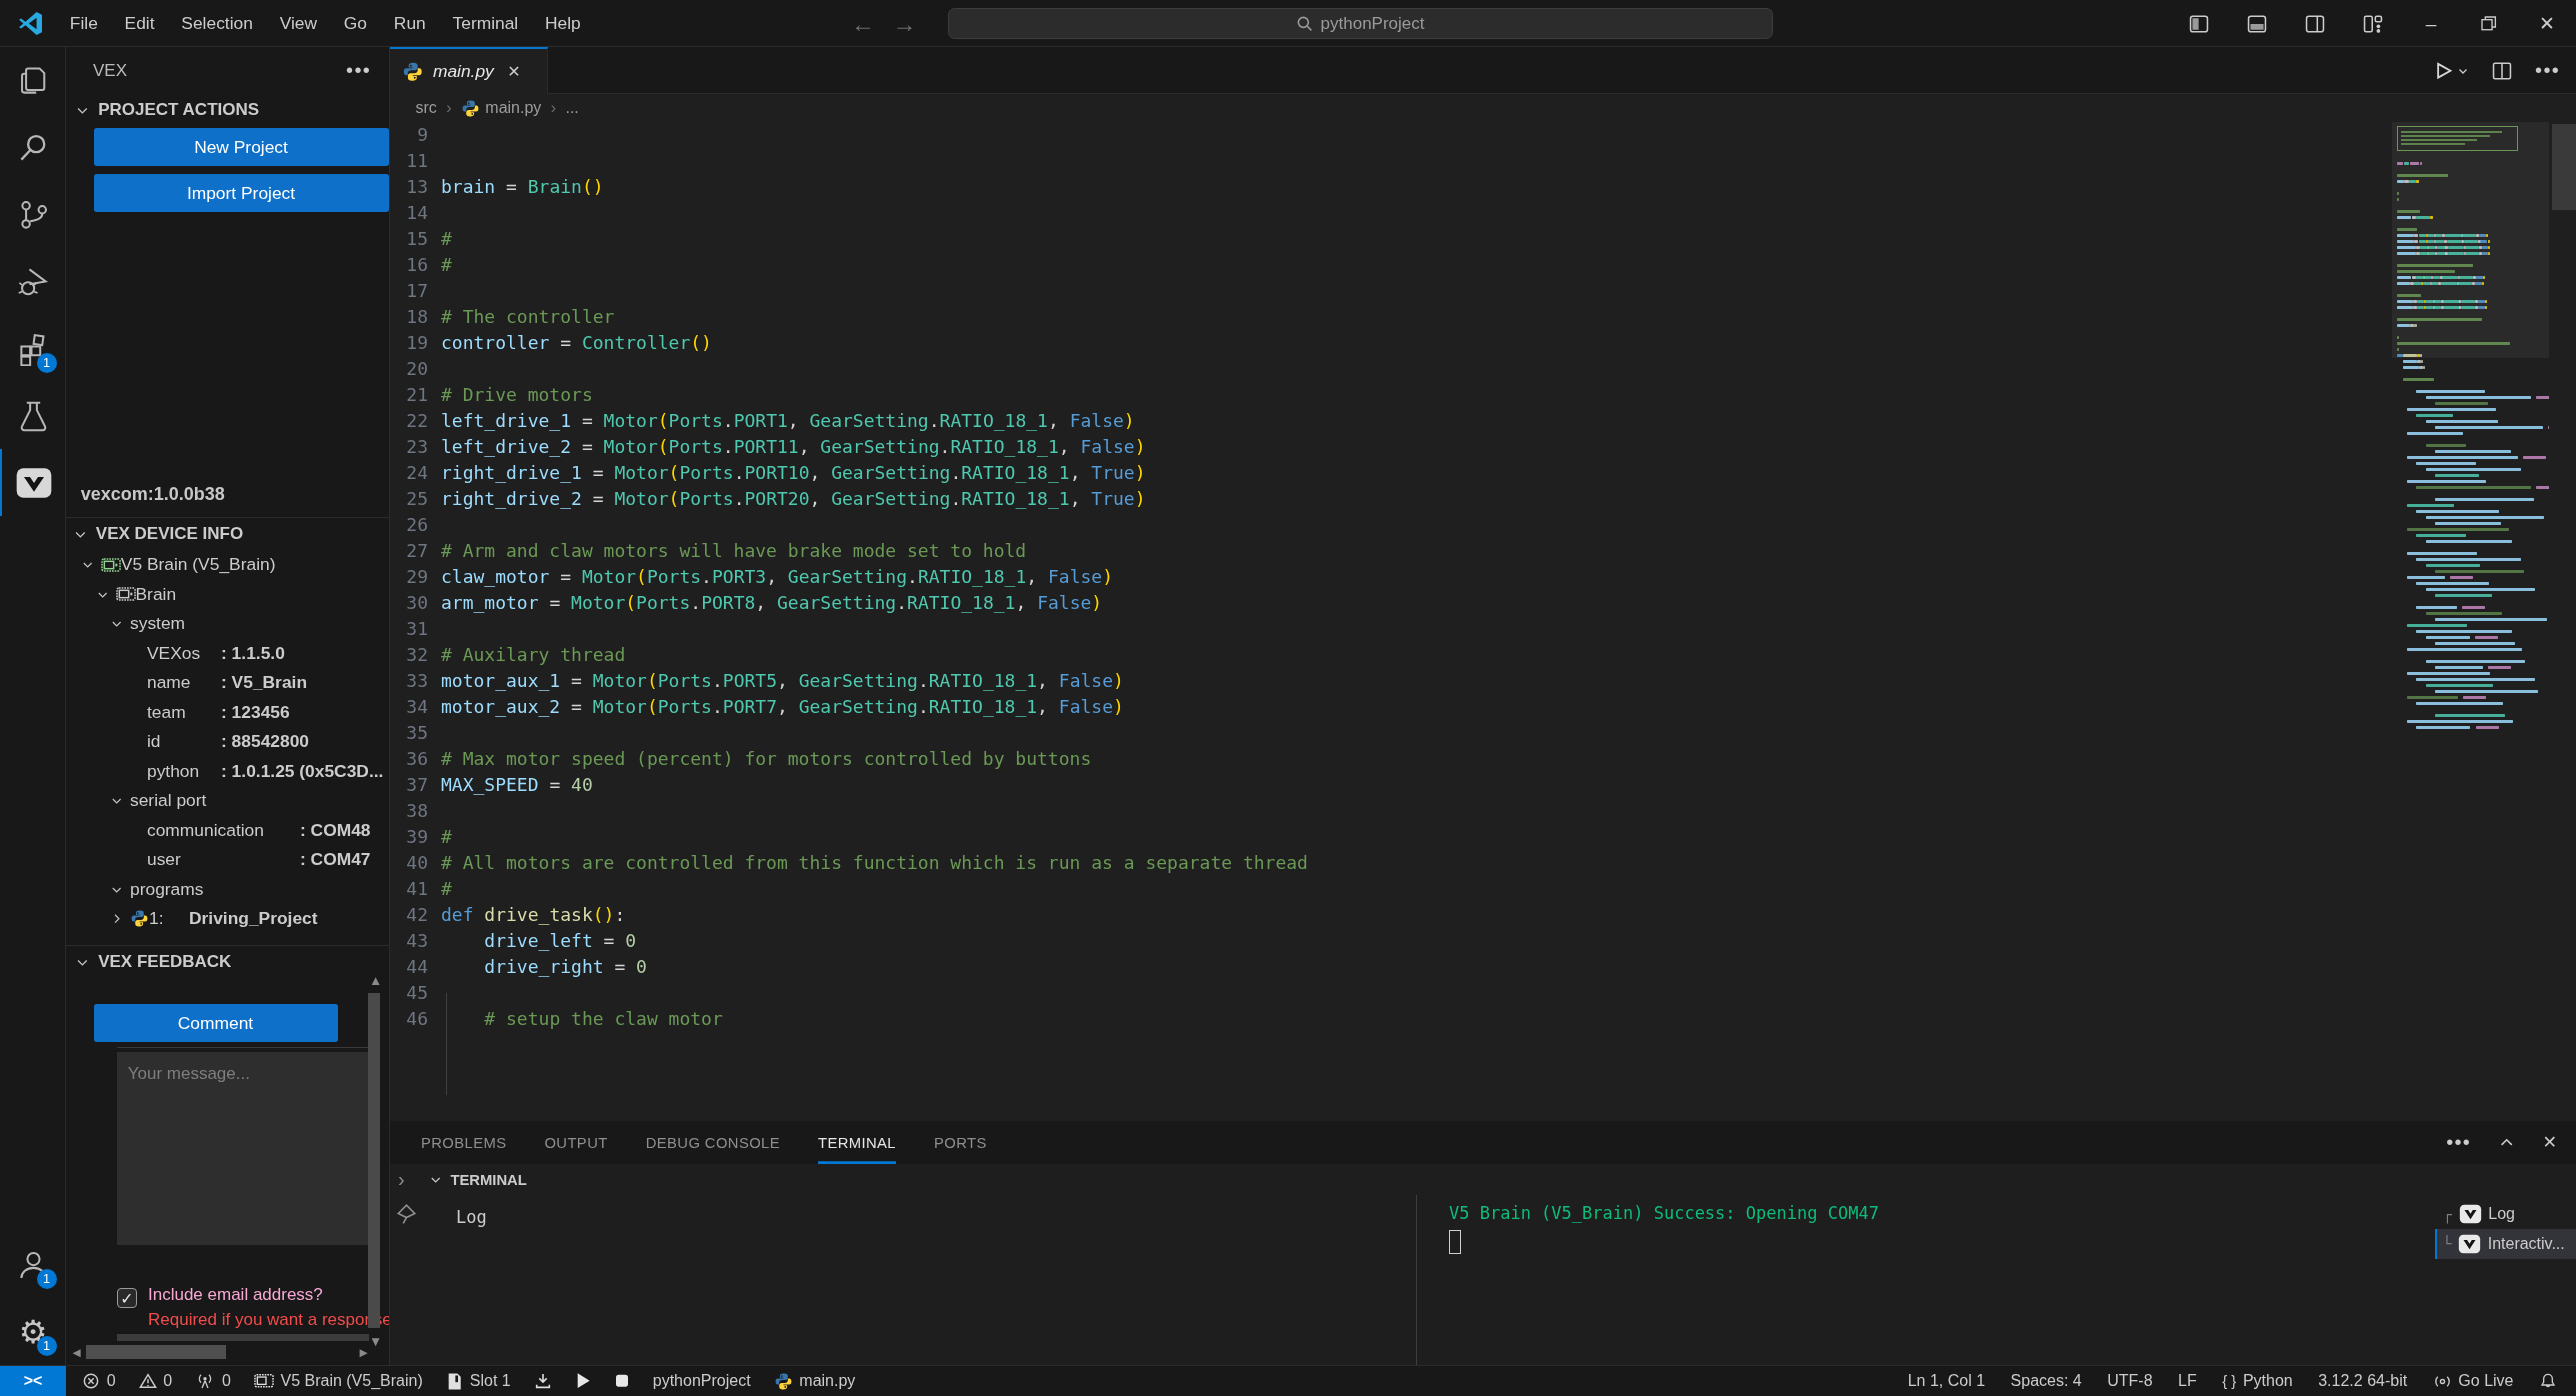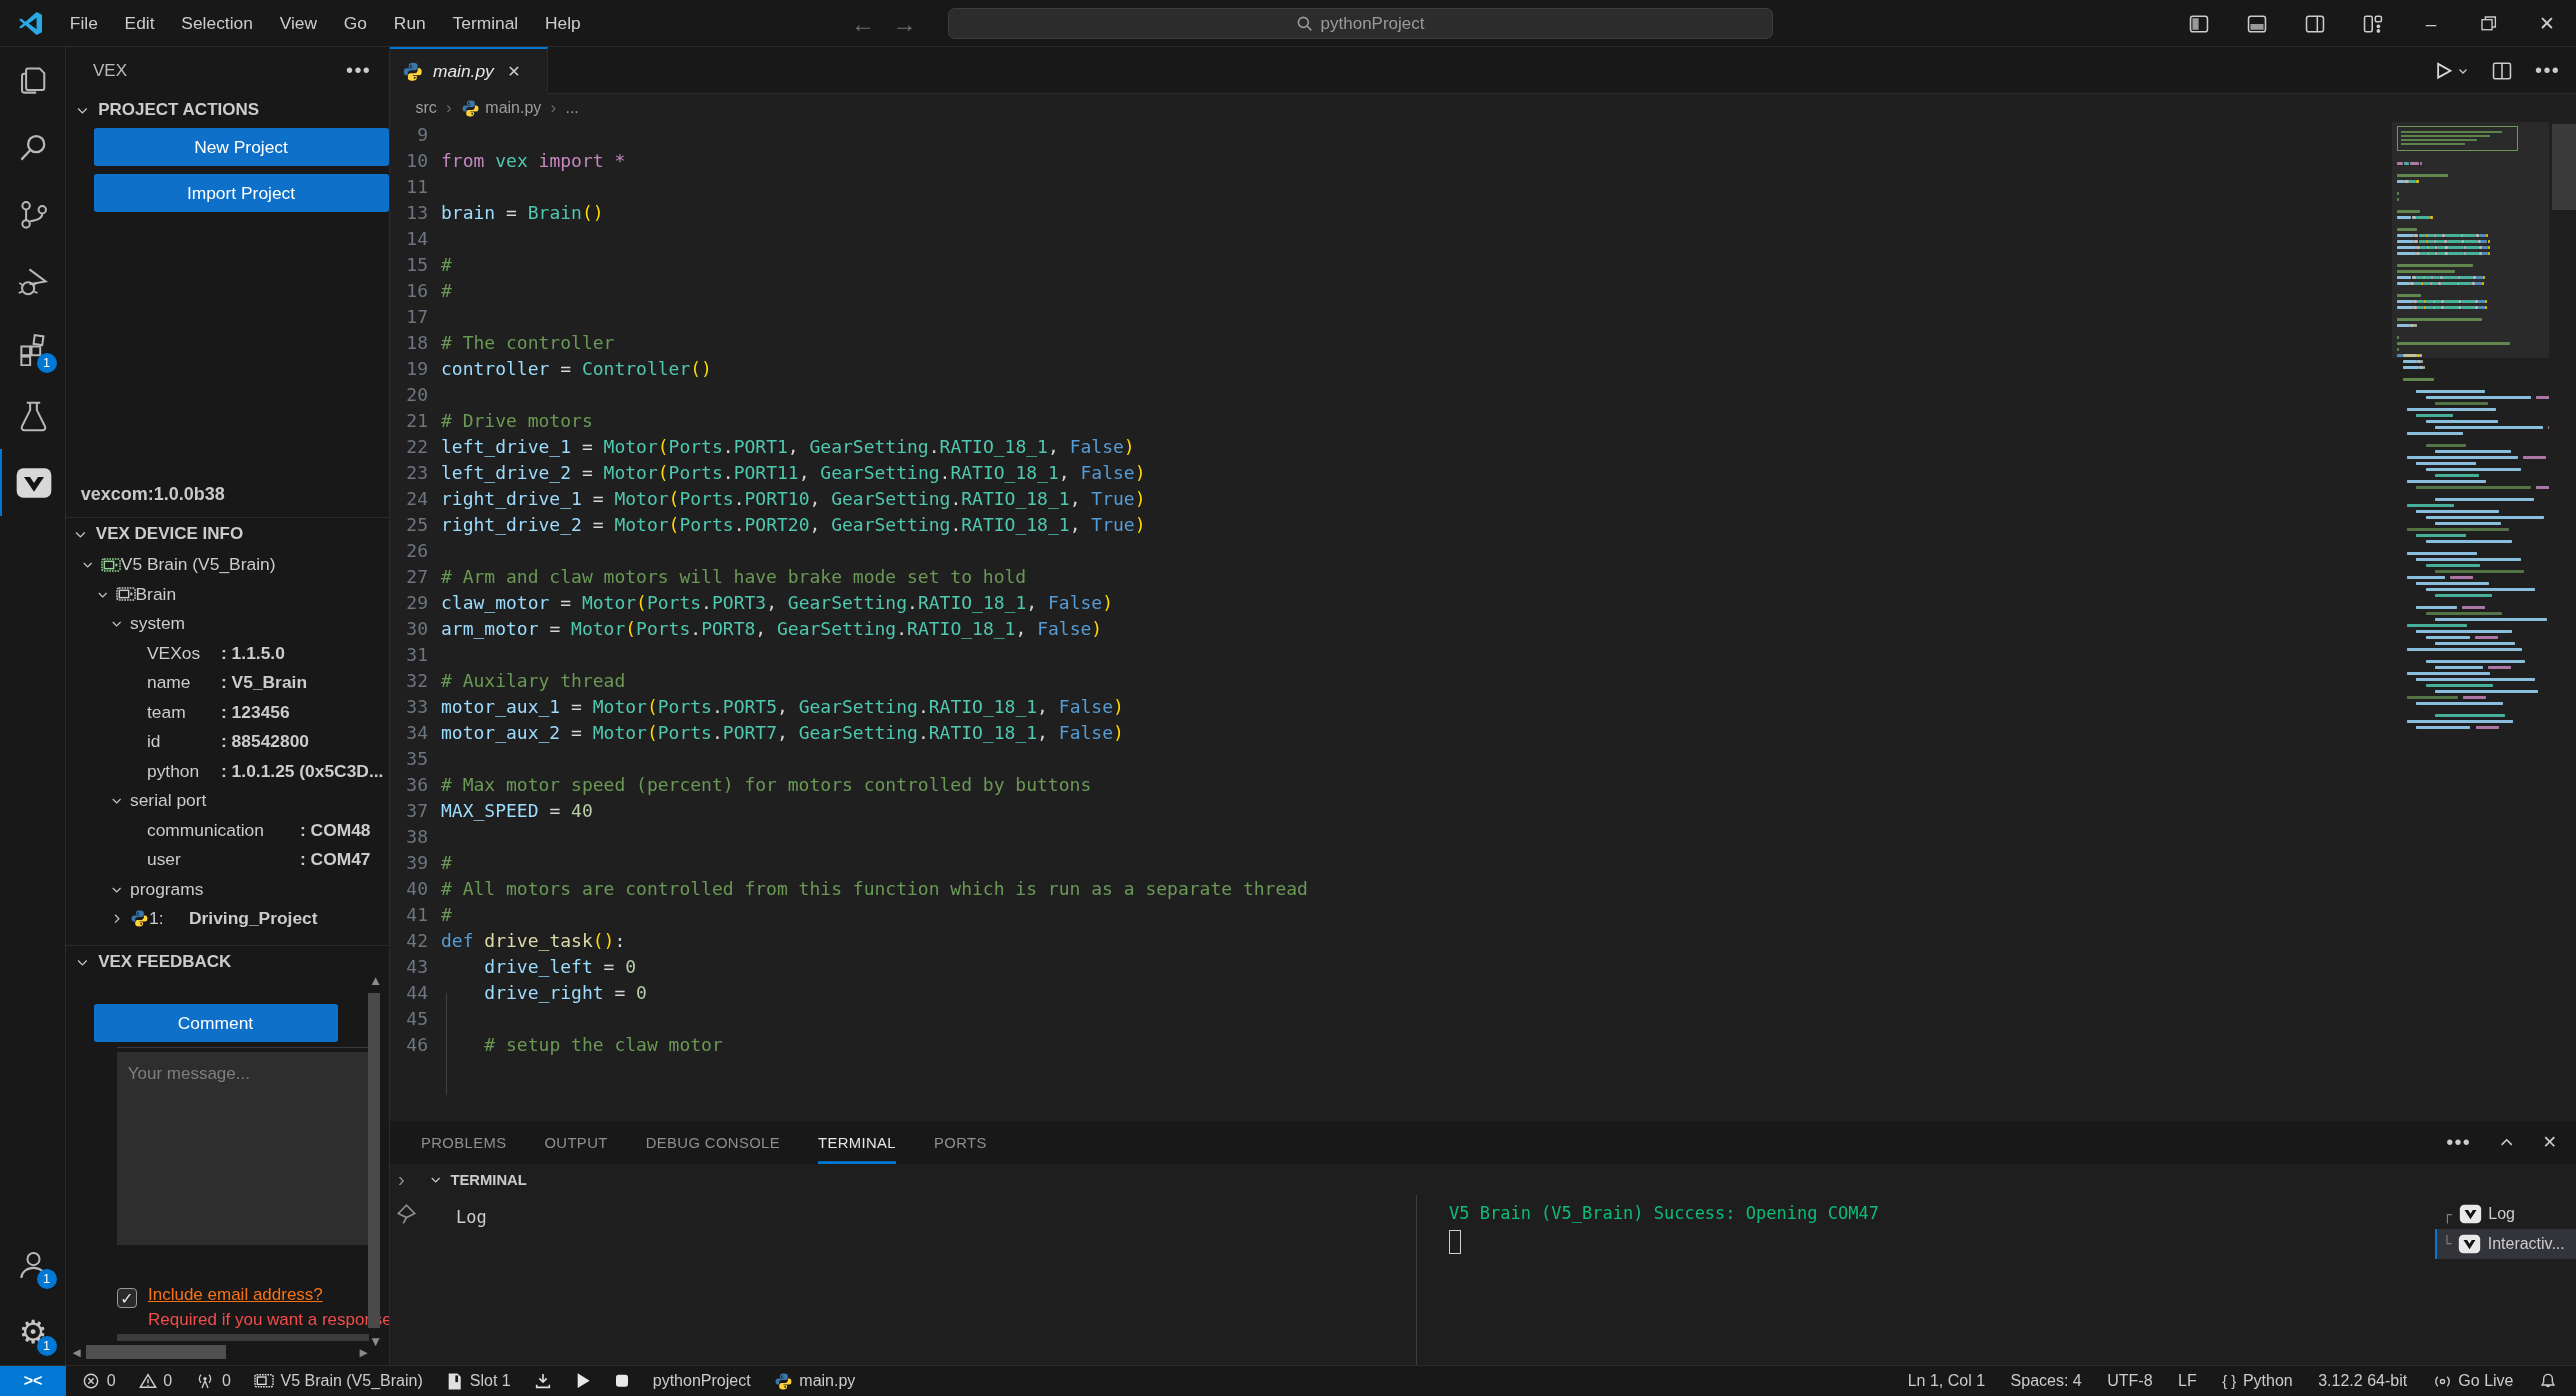--- a/index.html
+++ b/index.html
@@ -54,21 +54,21 @@
   #comment-btn { top:957px; width:244px; }
   #fb-divider { position:absolute; left:51px; top:1000px; width:252px; height:1.3px; background:#3A3A3A; }
   #feedback-textarea { position:absolute; left:51px; top:1005px; width:252px; height:193px;
                        background:#2E2E2E; border:none; resize:none; color:#CCCCCC; font-size:17px;
                        font-family:"Liberation Sans",sans-serif; padding:12px 10.7px; outline:none; }
   #feedback-textarea::placeholder { color:#7E7E7E; }
   #ta-hscroll { position:absolute; left:51px; top:1287px; width:252px; height:6.7px; background:#3C3C3C; }
   #email-checkbox { position:absolute; left:51px; top:1241px; width:20px; height:20px; background:#2A2A2A;
                     border:1.3px solid #9A9A9A; border-radius:4px; color:#E8E8E8; font-size:16px;
                     display:flex; align-items:center; justify-content:center; }
-  #email-label { position:absolute; left:82px; top:1238px; font-size:17px; color:#f97316; white-space:nowrap;text-decoration:underline; }
+  #email-label { position:absolute; left:82px; top:1238px; font-size:17px; color:#f9a8d4; white-space:nowrap; }
   #email-note { position:absolute; left:82px; top:1263px; font-size:17px; color:#F14C4C; white-space:nowrap;
                 width:242px; overflow:hidden; }
   #sb-vscroll { position:absolute; left:301px; top:927px; width:14.8px; height:376px; }
   #sb-vthumb { position:absolute; left:1.3px; top:19px; width:12px; height:335px; background:#4A4A4A; }
   .scroll-arrow { color:#8A8A8A; font-size:13.4px; position:absolute; left:2px; }
   #sb-hscroll { position:absolute; left:0; top:1297px; width:309px; height:16px; display:flex; align-items:center; }
   #sb-hthumb { position:absolute; left:20px; top:1.3px; width:140px; height:13.4px; background:#4F4F4F; }
 
   
   #editor { position:absolute; left:390px; top:47px; right:0; height:1318px; background:#1F1F1F; }
@@ -478,21 +478,20 @@
           <span>main.py</span>
         </span>
         <span class="bc-sep">›</span>
         <span style="display: flex; align-items: center; gap: 5.4px;">
           <span>...</span>
         </span>
       </div>
     <div id="code-area">
       <div id="code-lines">
           <div class="code-line"><span class="ln">9</span><span class="lc"></span></div>
-          <div class="code-line"><span class="ln">10</span><span class="lc"><span class="tk-k">from</span><span class="tk-p"> </span><span class="tk-c">vex</span><span class="tk-p"> </span><span class="tk-k">import</span><span class="tk-p"> </span><span class="tk-k">*</span></span></div>
           <div class="code-line"><span class="ln">11</span><span class="lc"></span></div>
           <div class="code-line"><span class="ln">13</span><span class="lc"><span class="tk-v">brain</span><span class="tk-p"> = </span><span class="tk-c">Brain</span><span class="tk-g">()</span></span></div>
           <div class="code-line"><span class="ln">14</span><span class="lc"></span></div>
           <div class="code-line"><span class="ln">15</span><span class="lc"><span class="tk-m">#</span></span></div>
           <div class="code-line"><span class="ln">16</span><span class="lc"><span class="tk-m">#</span></span></div>
           <div class="code-line"><span class="ln">17</span><span class="lc"></span></div>
           <div class="code-line"><span class="ln">18</span><span class="lc"><span class="tk-m"># The controller</span></span></div>
           <div class="code-line"><span class="ln">19</span><span class="lc"><span class="tk-v">controller</span><span class="tk-p"> = </span><span class="tk-c">Controller</span><span class="tk-g">()</span></span></div>
           <div class="code-line"><span class="ln">20</span><span class="lc"></span></div>
           <div class="code-line"><span class="ln">21</span><span class="lc"><span class="tk-m"># Drive motors</span></span></div>

